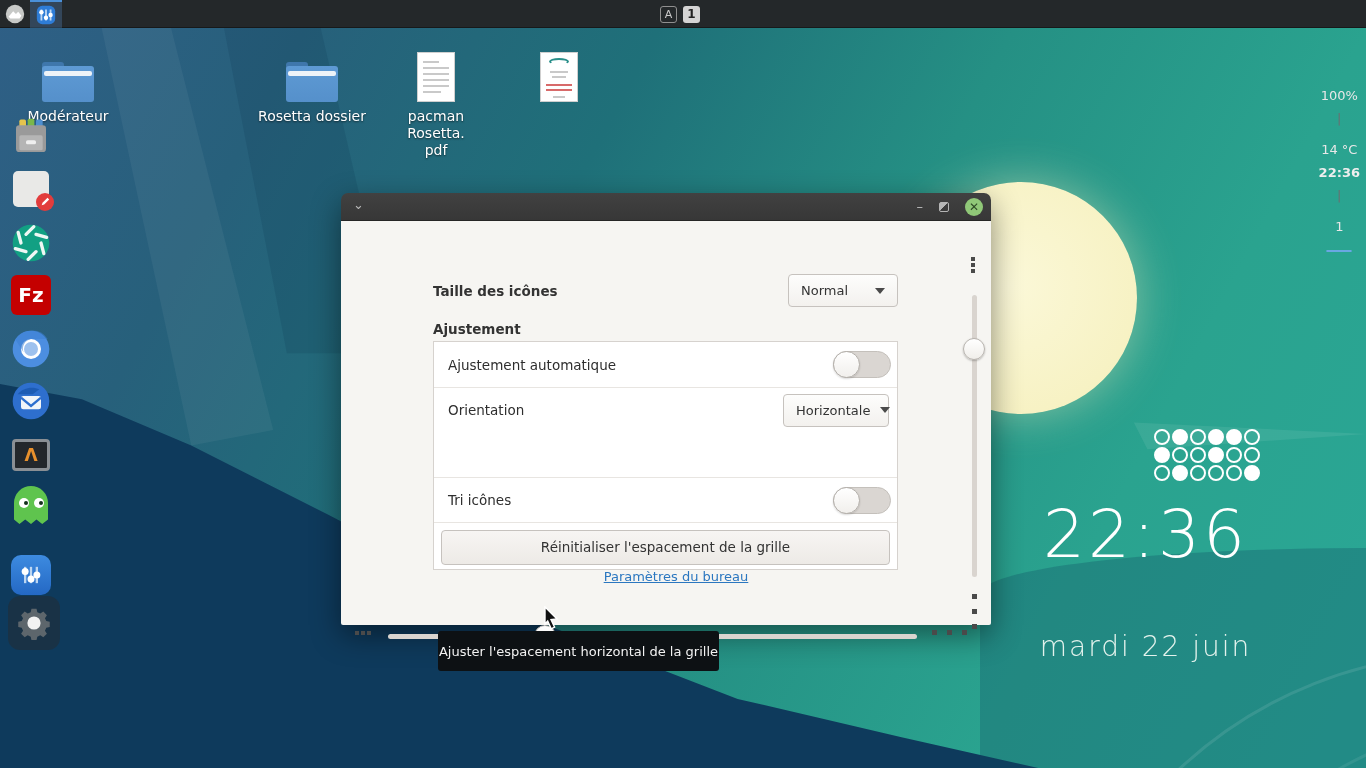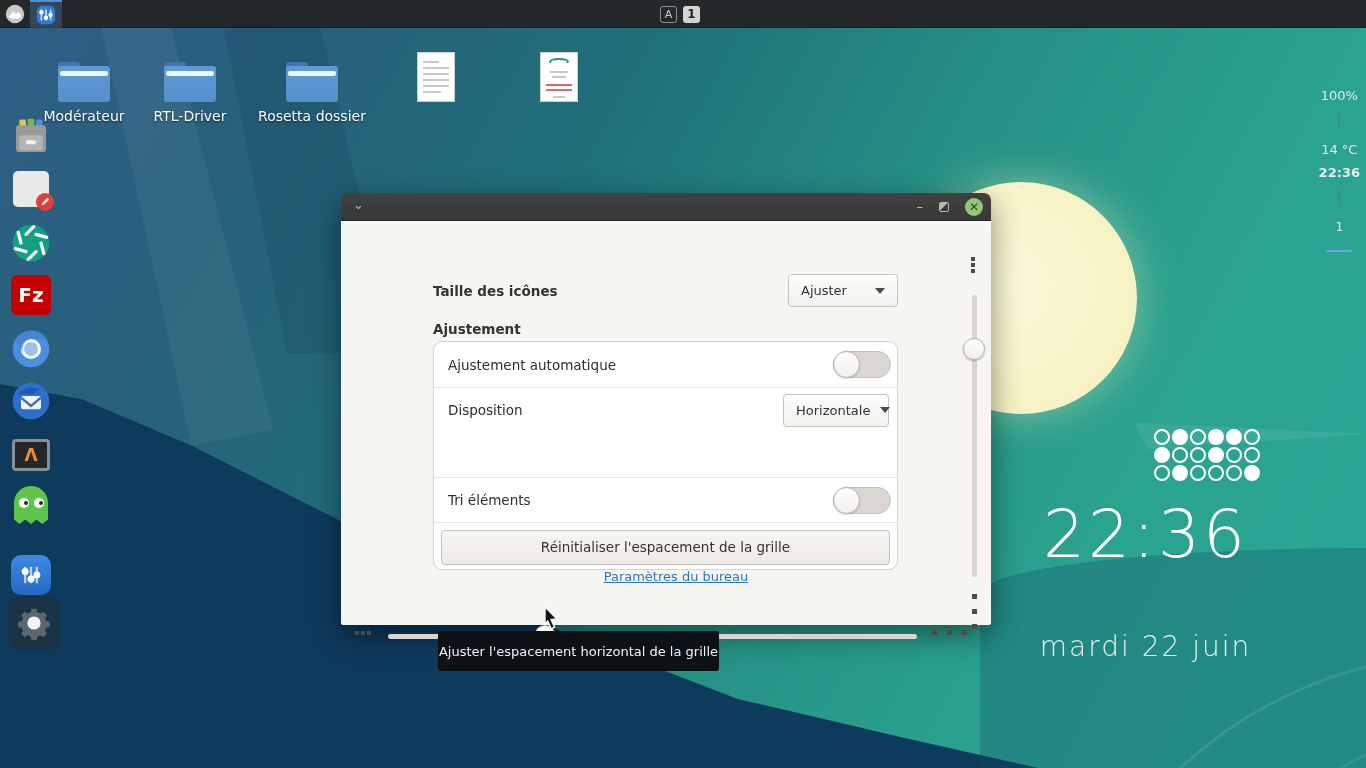--- a/index.html
+++ b/index.html
@@ -115,21 +115,21 @@
   .lbl-bold { font-weight:bold; color:#333; font-size:13.5px; }
   .row-size-label { position:absolute; left:92px; top:62px;text-align:right; }
   .dd { position:absolute; height:33px; background:linear-gradient(#fdfdfc,#f3f1ee); border:1px solid #c6c2be;
         border-radius:4px; display:flex; align-items:center; justify-content:space-between;
         padding:0 12px; font-size:13px; color:#333; }
   .dd .arrow { width:0; height:0; border-left:5px solid transparent; border-right:5px solid transparent;
                border-top:6px solid #4a4a4a; margin-left:10px; }
   .dd-size { left:447px; top:53px; width:110px; }
   .section-title { position:absolute; left:92px; top:100px; }
   .listbox { position:absolute; left:92px; top:120px; width:465px; height:229px; background:#fff;
-             border:1px solid #d6d2ce; border-radius:9px; }
+             border:1px solid #d6d2ce; border-radius:0; }
   .lrow { position:absolute; left:0; right:0; height:45px; display:flex; align-items:center;
           justify-content:space-between; padding:0 6px 0 14px; }
   .lrow + .lrow, .btnrow { border-top:1px solid #e8e5e1; }
   .lrow .rlabel { font-size:13.5px; color:#2e2e2e; }
   .toggle { width:58px; height:27px; border-radius:14px; background:#dad6d2; border:1px solid #c4c0bb; position:relative; }
   .toggle .knob { position:absolute; left:-1px; top:-1px; width:27px; height:27px; border-radius:50%;
                   background:linear-gradient(#fff,#f1efec); border:1px solid #b4b0ab; box-shadow:0 1px 2px rgba(0,0,0,.15); }
   .dd-inrow { position:static; width:106px; margin-right:2px; }
   .btnrow { position:absolute; left:0; right:0; top:180px; height:49px; display:flex; align-items:center; justify-content:center; }
   .reset-btn { width:449px; height:35px; background:linear-gradient(#f7f5f3,#edeae6); border:1px solid #c6c2be;
@@ -260,39 +260,29 @@
       </svg>
       <span class="tray-txt">1</span>
       <svg width="18" height="18" viewBox="0 0 24 24">
         <path d="M7.5 6.2a8 8 0 109 0" stroke="#e8e8e8" stroke-width="2.4" fill="none" stroke-linecap="round"></path>
         <line x1="12" y1="3" x2="12" y2="11" stroke="#e8e8e8" stroke-width="2.4" stroke-linecap="round"></line>
       </svg>
       <div class="show-desktop"></div>
     </div>
   </div>
 
-  <div class="desk-item" style="left:28px">
+  <div class="desk-item" style="left:12px">
     <div class="desk-iconbox">
         <div class="folder">
       <div class="tab"></div>
           <div class="body"></div>
           <div class="stripe"></div>
         </div>
       </div>
     <div class="desk-label">Modérateur</div>
-  </div>
-  <div class="desk-item" style="left:134px">
-    <div class="desk-iconbox">
-        <div class="folder">
-      <div class="tab"></div>
-          <div class="body"></div>
-          <div class="stripe"></div>
-        </div>
-      </div>
-    <div class="desk-label">RTL-Driver</div>
   </div>
   <div class="desk-item" style="left:256px">
     <div class="desk-iconbox">
         <div class="folder">
       <div class="tab"></div>
           <div class="body"></div>
           <div class="stripe"></div>
         </div>
       </div>
     <div class="desk-label">Rosetta dossier</div>
@@ -301,20 +291,23 @@
     <div class="desk-iconbox">
         <div class="page">
       <div class="ln" style="top:8px;width:16px"></div>
           <div class="ln" style="top:14px"></div>
       <div class="ln" style="top:20px"></div>
           <div class="ln" style="top:26px"></div>
       <div class="ln" style="top:32px"></div>
           <div class="ln" style="top:38px;width:18px"></div>
         </div>
       </div>
+    <div class="desk-label">
+      <span>pacman Rosetta.</span><br><span>pdf</span>
+    </div>
   </div>
   <div class="desk-item" style="left:503px">
     <div class="desk-iconbox">
         <div class="page">
       <div class="logo"></div>
           <div class="ln" style="top:18px;left:9px;right:9px"></div>
       <div class="ln" style="top:23px;left:11px;right:11px"></div>
       <div class="ln red" style="top:31px"></div>
           <div class="ln red" style="top:36px"></div>
       <div class="ln" style="top:43px;left:12px;right:12px"></div>
@@ -435,41 +428,41 @@
       <span class="tb-chevron">⌄</span>
       <div class="tb-controls">
         <span class="tb-min">–</span>
         <span class="tb-max"></span>
         <span class="tb-close">✕</span>
       </div>
     </div>
     <div class="win-body">
       <div class="lbl-bold row-size-label">Taille des icônes</div>
       <div class="dd dd-size">
-        <span>Ajuster</span>
+        <span>Normal</span>
           <span class="arrow"></span>
       </div>
       <div class="lbl-bold section-title">Ajustement</div>
 
       <div class="listbox">
         <div class="lrow" style="top:0">
           <span class="rlabel">Ajustement automatique</span>
           <div class="toggle">
               <div class="knob"></div>
             </div>
         </div>
         <div class="lrow" style="top:45px">
-          <span class="rlabel">Disposition</span>
+          <span class="rlabel">Orientation</span>
           <div class="dd dd-inrow">
             <span>Horizontale</span>
               <span class="arrow"></span>
           </div>
         </div>
         <div class="lrow" style="top:135px">
-          <span class="rlabel">Tri éléments</span>
+          <span class="rlabel">Tri icônes</span>
           <div class="toggle">
               <div class="knob"></div>
             </div>
         </div>
         <div class="btnrow">
           <div class="reset-btn">Réinitialiser l'espacement de la grille</div>
         </div>
       </div>
 
       <div class="link"><span>Paramètres du bureau</span></div>

